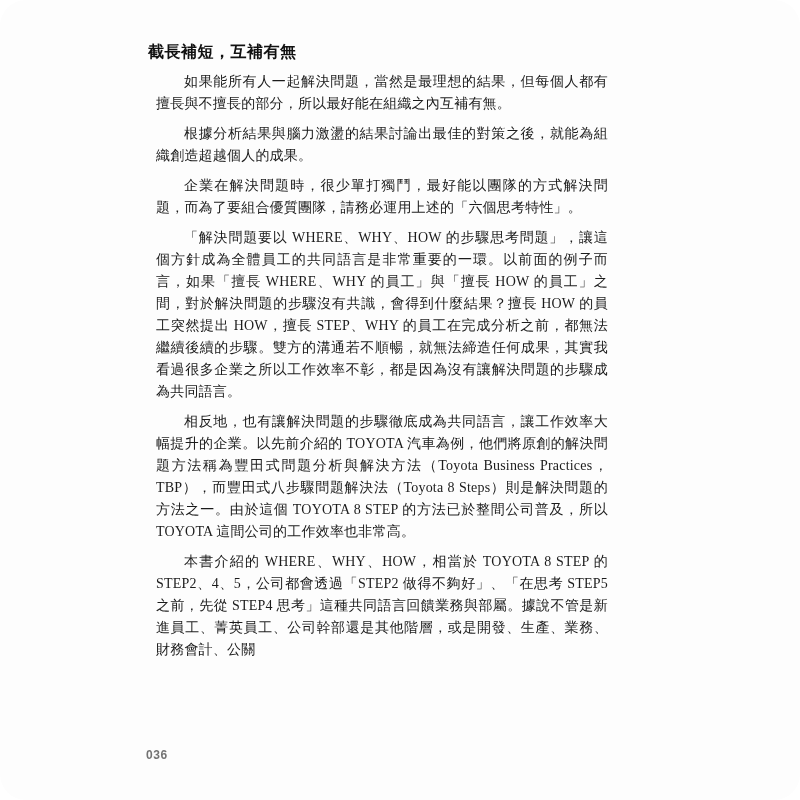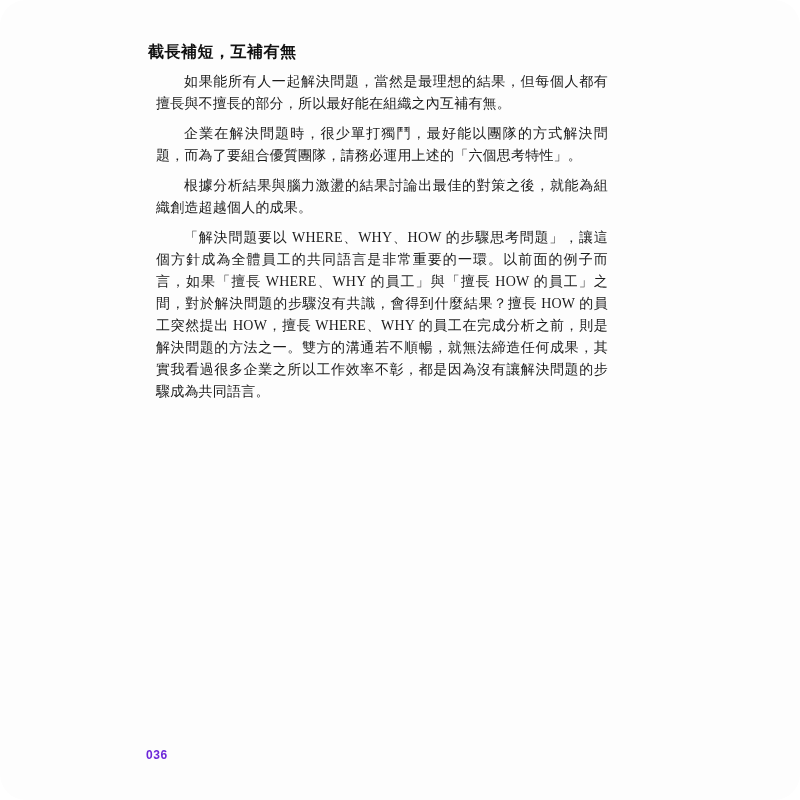--- a/index.html
+++ b/index.html
@@ -44,40 +44,42 @@
     margin: 8px;
     text-indent: 2em;
   }
   .page-number {
     position: absolute;
     left: 146px;
     top: 748px;
     font-family: "Liberation Sans", "DejaVu Sans", sans-serif;
     font-size: 12px;
     font-weight: 700;
-    color: #6d28d9;
+    color: #737373;
     letter-spacing: 0.6px;
   }
 </style>
 </head>
 <body>
 
 <div class="book-page">
   <div class="text-block">
 
     <h2 class="section-heading">截長補短，互補有無</h2>
 
     <p>如果能所有人一起解決問題，當然是最理想的結果，但每個人都有擅長與不擅長的部分，所以最好能在組織之內互補有無。</p>
 
 
+    <p>根據分析結果與腦力激盪的結果討論出最佳的對策之後，就能為組織創造超越個人的成果。</p>
+
     <p>企業在解決問題時，很少單打獨鬥，最好能以團隊的方式解決問題，而為了要組合優質團隊，請務必運用上述的「六個思考特性」。</p>
 
-    <p>根據分析結果與腦力激盪的結果討論出最佳的對策之後，就能為組織創造超越個人的成果。</p>
 
+    <p>「解決問題要以 WHERE、WHY、HOW 的步驟思考問題」，讓這個方針成為全體員工的共同語言是非常重要的一環。以前面的例子而言，如果「擅長 WHERE、WHY 的員工」與「擅長 HOW 的員工」之間，對於解決問題的步驟沒有共識，會得到什麼結果？擅長 HOW 的員工突然提出 HOW，擅長 STEP、WHY 的員工在完成分析之前，都無法繼續後續的步驟。雙方的溝通若不順暢，就無法締造任何成果，其實我看過很多企業之所以工作效率不彰，都是因為沒有讓解決問題的步驟成為共同語言。</p>
 
-    <p>「解決問題要以 WHERE、WHY、HOW 的步驟思考問題」，讓這個方針成為全體員工的共同語言是非常重要的一環。以前面的例子而言，如果「擅長 WHERE、WHY 的員工」與「擅長 HOW 的員工」之間，對於解決問題的步驟沒有共識，會得到什麼結果？擅長 HOW 的員工突然提出 HOW，擅長 WHERE、WHY 的員工在完成分析之前，則是解決問題的方法之一。雙方的溝通若不順暢，就無法締造任何成果，其實我看過很多企業之所以工作效率不彰，都是因為沒有讓解決問題的步驟成為共同語言。</p>
+    <p>相反地，也有讓解決問題的步驟徹底成為共同語言，讓工作效率大幅提升的企業。以先前介紹的 TOYOTA 汽車為例，他們將原創的解決問題方法稱為豐田式問題分析與解決方法（Toyota Business Practices，TBP），而豐田式八步驟問題解決法（Toyota 8 Steps）則是解決問題的方法之一。由於這個 TOYOTA 8 STEP 的方法已於整間公司普及，所以 TOYOTA 這間公司的工作效率也非常高。</p>
 
-
+    <p>本書介紹的 WHERE、WHY、HOW，相當於 TOYOTA 8 STEP 的 STEP2、4、5，公司都會透過「STEP2 做得不夠好」、「在思考 STEP5 之前，先從 STEP4 思考」這種共同語言回饋業務與部屬。據說不管是新進員工、菁英員工、公司幹部還是其他階層，或是開發、生產、業務、財務會計、公關</p>
 
   </div>
 
   <div class="page-number">036</div>
 </div>
 
 </body></html>

